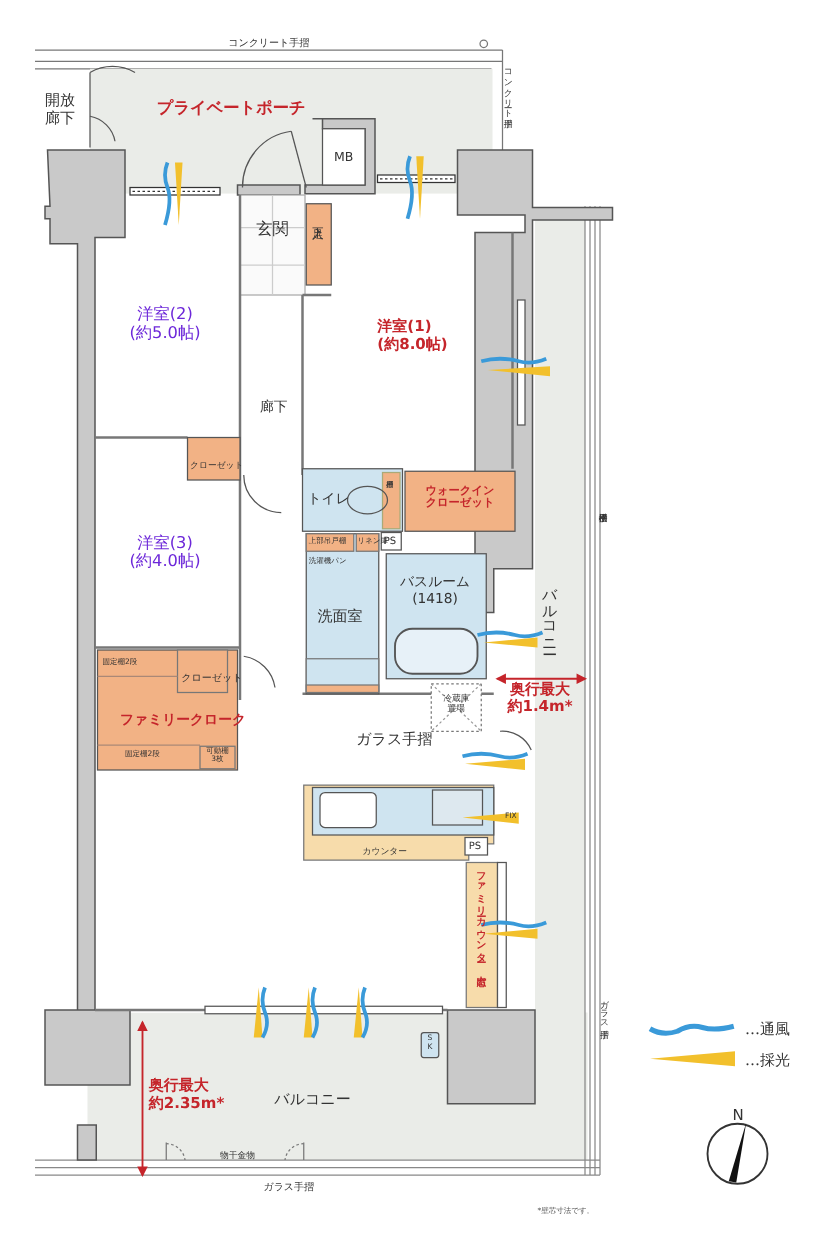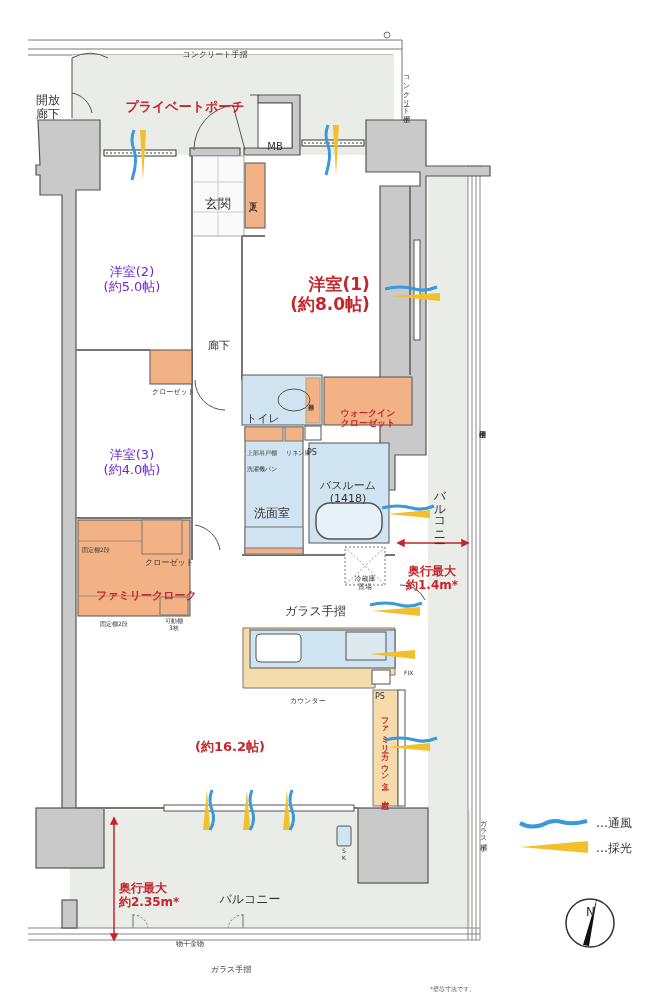--- a/index.html
+++ b/index.html
@@ -1,19 +1,19 @@
 <!DOCTYPE html>
 <html><head>
 <meta charset="utf-8">
 <style>
   html, body { margin:0; padding:0; background:#ffffff; }
   body { width:661px; height:1000px; position:relative; overflow:hidden;
          font-family:"DejaVu Sans", "Liberation Sans", sans-serif; }
   #plan { position:absolute; left:0; top:0; width:661px; height:1000px; }
-  .lbl { position:absolute; white-space:nowrap; line-height:1.15; color:#333;margin-top:20px; }
+  .lbl { position:absolute; white-space:nowrap; line-height:1.15; color:#333; }
   .room-red { color:#c5252b; font-weight:bold; }
   .room-dark { color:#6d28d9; }
   .small { font-size:9px; color:#333; }
   .vert { writing-mode:vertical-rl; text-orientation:upright; letter-spacing:0px; }
   .center { text-align:center; transform:translateX(-50%); }
   .legend-row { position:absolute; display:flex; align-items:center; gap:4px; font-family:"DejaVu Serif", "Liberation Serif", serif; font-size:12px; color:#333; }
 </style>
 </head>
 <body>
 
@@ -206,21 +206,21 @@
 <div class="lbl vert" style="left:479px;top:795px;font-size:7px;">ガラス手摺</div>
 <div class="lbl small center" style="left:231px;top:945px;font-size:8px;">ガラス手摺</div>
 
 <div class="lbl" style="left:36px;top:74px;font-size:12px;width:26px;white-space:normal;">開放廊下</div>
 <div class="lbl room-red center" style="left:185px;top:80px;font-size:13px;">プライベートポーチ</div>
 <div class="lbl center" style="left:275px;top:121px;font-size:10px;">MB</div>
 
 <div class="lbl" style="left:205px;top:177px;font-size:13px;">玄関</div>
 <div class="lbl vert" style="left:248px;top:175px;font-size:9px;">下足入</div>
 
-<div class="lbl room-red center" style="left:330px;top:255px;font-size:17px;text-align:right;">
+<div class="lbl room-red center" style="left:330px;top:255px;font-size:12px;text-align:left;">
   <div>洋室(1)</div>
   <div>(約8.0帖)</div>
 </div>
 
 <div class="lbl room-dark center" style="left:132px;top:245px;font-size:13px;text-align:center;">
   <div>洋室(2)</div>
   <div>(約5.0帖)</div>
 </div>
 
 <div class="lbl room-dark center" style="left:132px;top:428px;font-size:13px;text-align:center;">
@@ -256,21 +256,20 @@
 
 <div class="lbl center" style="left:365px;top:555px;font-size:7px;white-space:pre;text-align:center;">冷蔵庫
 置場</div>
 <div class="lbl" style="left:285px;top:585px;font-size:12px;">ガラス手摺</div>
 <div class="lbl" style="left:290px;top:677px;font-size:7px;">カウンター</div>
 <div class="lbl" style="left:375px;top:672px;font-size:8px;">PS</div>
 <div class="lbl vert room-red" style="left:380px;top:692px;font-size:8px;">ファミリーカウンター 出窓</div>
 <div class="lbl" style="left:404px;top:650px;font-size:6px;">FIX</div>
 
 <div class="lbl room-red center" style="left:230px;top:720px;font-size:13px;text-align:center;">
-  <div>(約16.2帖)</div>
 </div>
 
 <div class="lbl vert" style="left:432px;top:462px;font-size:12px;">バルコニー</div>
 <div class="lbl center" style="left:250px;top:873px;font-size:12px;">バルコニー</div>
 <div class="lbl center" style="left:344px;top:828px;font-size:6px;white-space:pre;text-align:center;">S
 K</div>
 <div class="lbl center" style="left:190px;top:920px;font-size:7px;text-align:right;">物干金物</div>
 
 <div class="lbl room-red center" style="left:432px;top:545px;font-size:12px;text-align:center;">
   <div>奥行最大</div>

